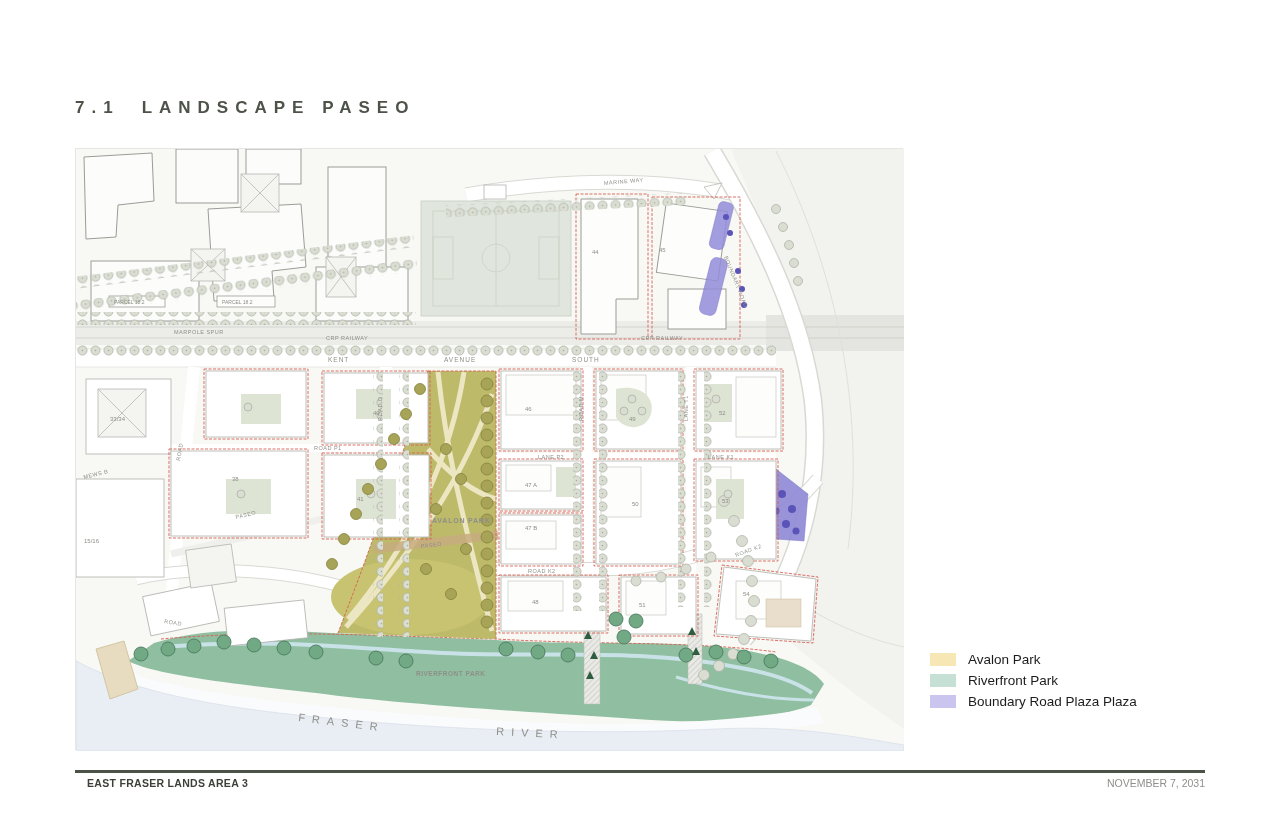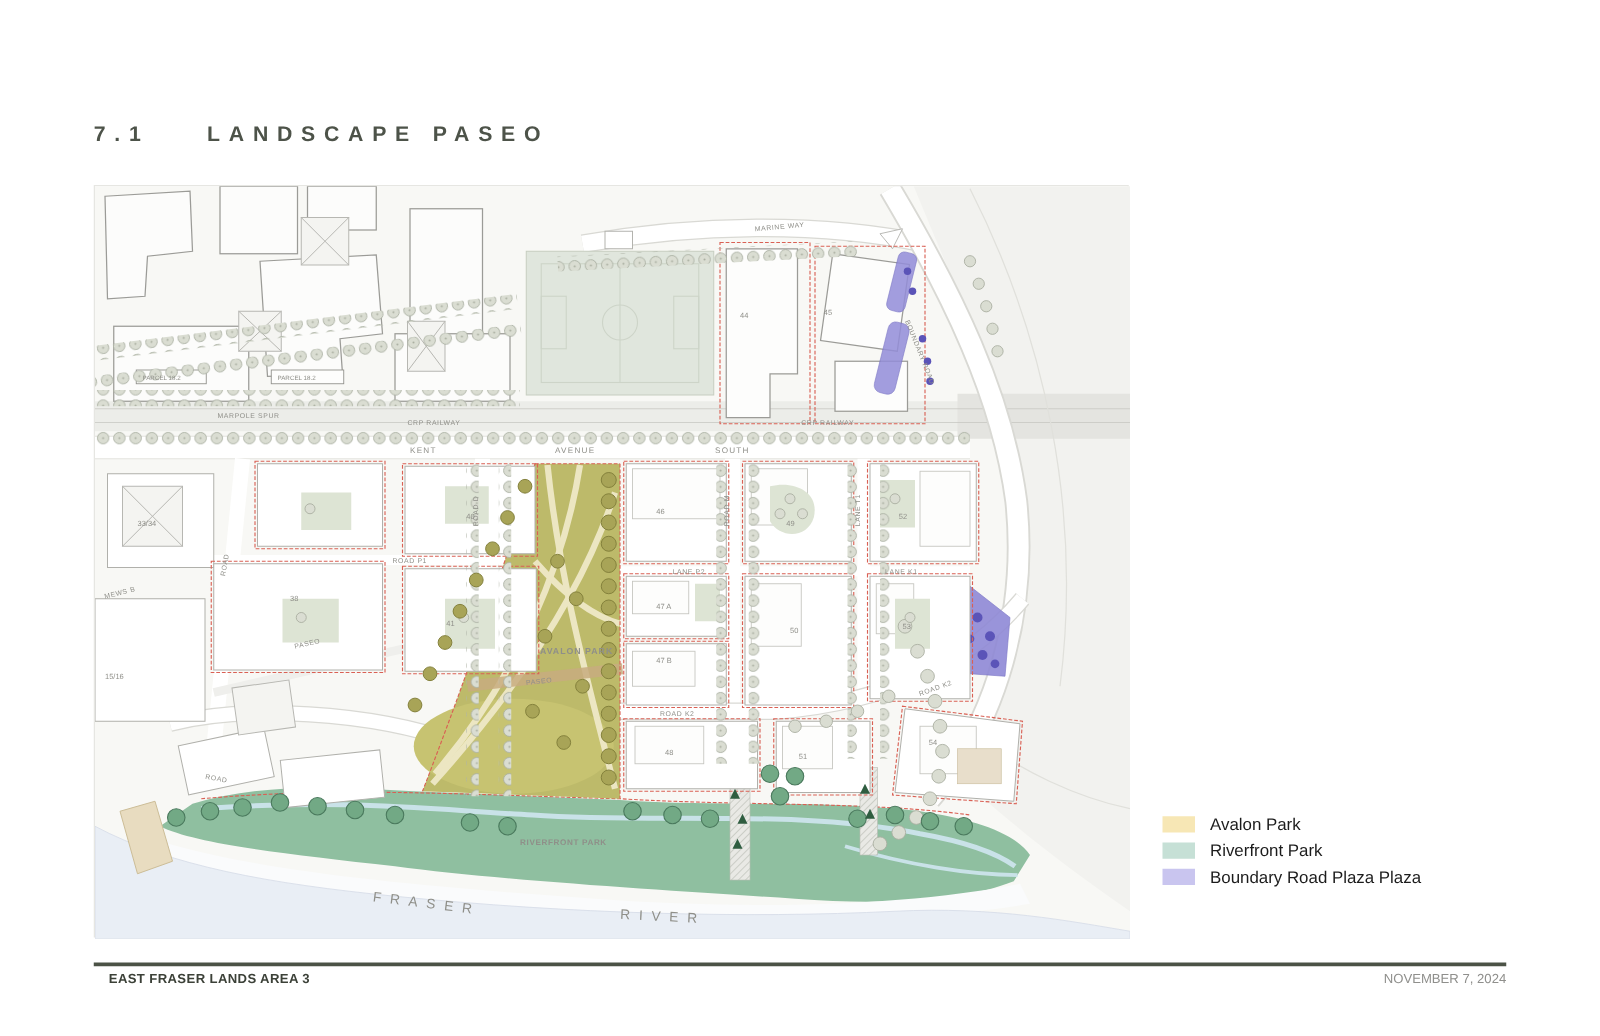--- a/index.html
+++ b/index.html
@@ -1,17 +1,17 @@
 <!DOCTYPE html>
 <html><head>
 <meta charset="utf-8">
 <style>
   html,body{margin:0;padding:0;background:#ffffff;font-family:"Liberation Sans",sans-serif;}
   .page{position:relative;width:1280px;height:829px;background:#fff;overflow:hidden;}
-  .title{position:absolute;left:75px;top:98px;display:flex;gap:46px;color:#4d5349;
+  .title{position:absolute;left:75px;top:98px;display:flex;gap:22px;color:#4d5349;
          font-size:17px;font-weight:700;letter-spacing:7px;}
   .map-wrap{position:absolute;left:75px;top:148px;width:828px;height:602px;border:1px solid #e6e6e2;box-sizing:border-box;}
   svg{display:block;font-family:"Liberation Sans",sans-serif;}
   .legend{position:absolute;left:930px;top:652px;display:flex;flex-direction:column;gap:6px;}
   .legend-row{display:flex;align-items:center;gap:12px;}
   .swatch{width:26px;height:13px;}
   .legend-label{font-size:13.5px;color:#1c1c1c;}
   .footer-rule{position:absolute;left:75px;top:770px;width:1130px;height:3px;background:#4b5246;}
   .footer-left{position:absolute;left:75px;top:777px;font-size:10.5px;font-weight:700;color:#3c4138;letter-spacing:.3px;margin-left:12px;}
   .footer-right{position:absolute;left:905px;top:777px;width:300px;text-align:right;font-size:10.5px;color:#8f8f8c;}
@@ -415,16 +415,16 @@
       <span class="legend-label">Riverfront Park</span>
     </div>
     <div class="legend-row">
       <div class="swatch" style="background: rgb(201, 197, 239);"></div>
       <span class="legend-label">Boundary Road Plaza Plaza</span>
     </div>
   </div>
 
   <div class="footer-rule"></div>
   <div class="footer-left">EAST FRASER LANDS AREA 3</div>
-  <div class="footer-right">NOVEMBER 7, 2024</div>
+  <div class="footer-right">NOVEMBER 7, 2031</div>
   <div class="footer-page">123</div>
 
 </div>
 
 </body></html>

